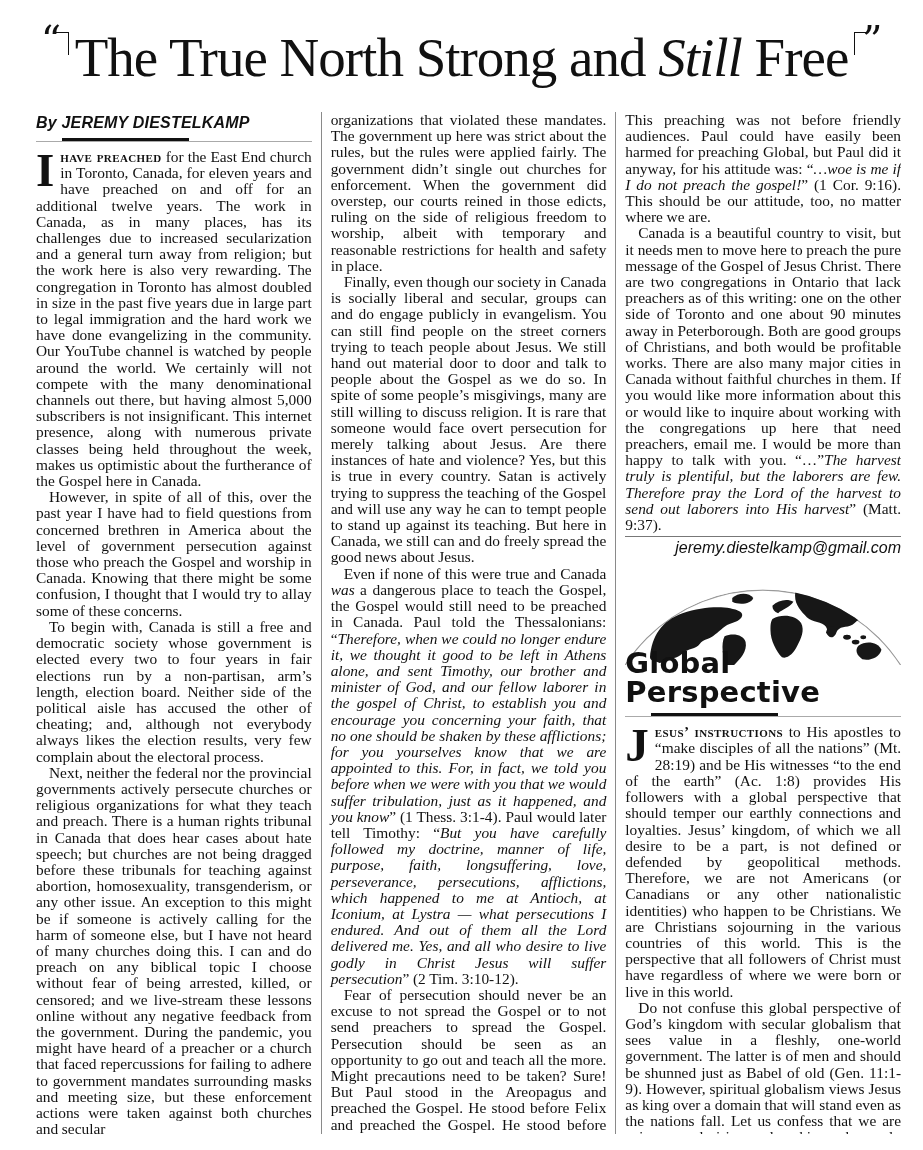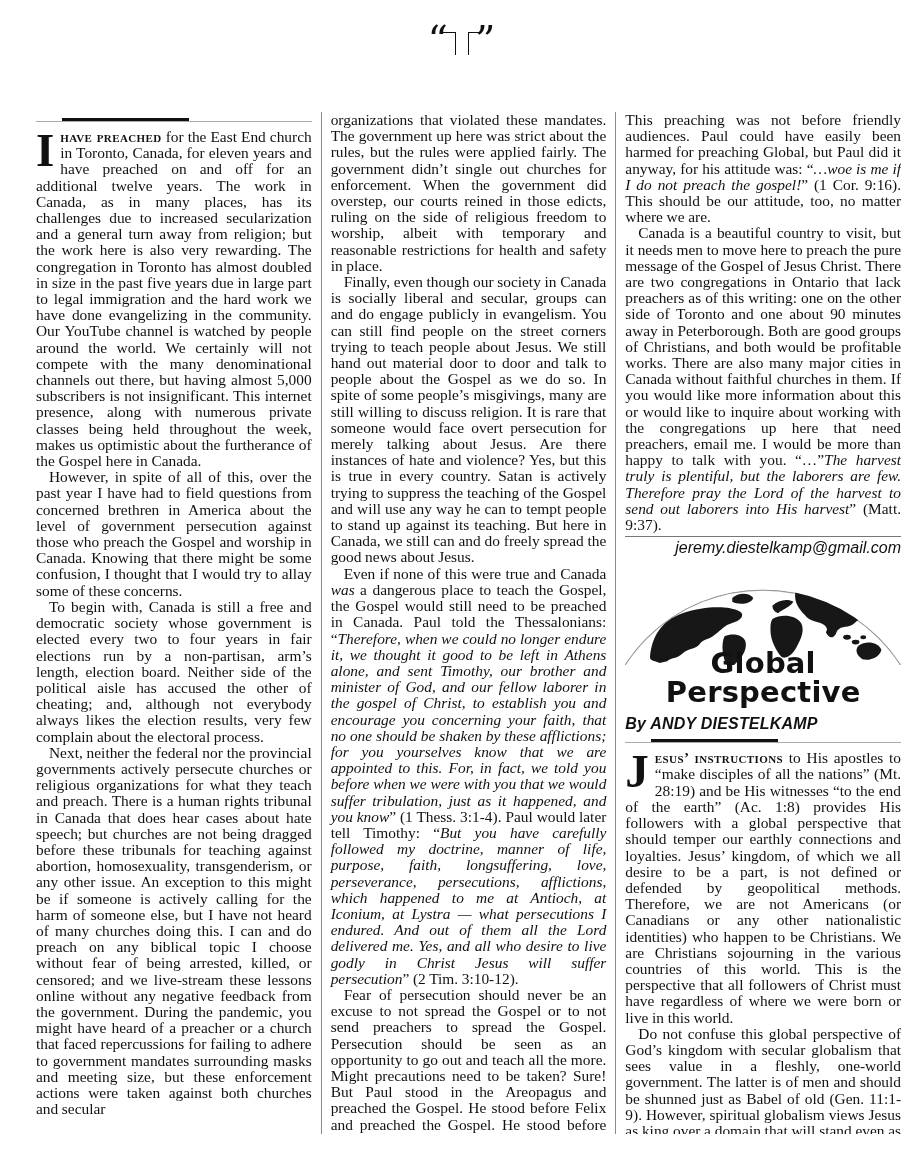--- a/index.html
+++ b/index.html
@@ -57,39 +57,41 @@
   .sig{
     border-top:1.5px solid #777;margin-top:3px;padding-top:2px;margin-bottom:20px;
     text-align:right;font-family:"Liberation Sans",sans-serif;font-style:italic;
     font-size:16px;
   }
 
   .globe-wrap{margin-top:6px;position:relative;}
   .globe-wrap svg{display:block;width:100%;height:88px;}
   .gp-heading{
     font-family:"DejaVu Sans",sans-serif;font-weight:bold;font-size:29px;
-    letter-spacing:0.2px;line-height:1;margin-top:-16px;position:relative;text-align:center;
+    letter-spacing:0.2px;line-height:1;margin-top:-16px;position:relative;
   }
   .byline2{margin-top:8px;}
 </style>
 </head>
 <body>
 
 <div class="masthead">
   <span class="tq tq-left">
       <span class="glyph">“</span>
     </span>
+  <h1 class="title-text" style="margin:0;font-weight:normal;"><span>The True North Strong and </span><span class="it">Still</span><span> Free</span></h1>
   <span class="tq tq-right">
       <span class="glyph">”</span>
     </span>
 </div>
 
 <div class="columns">
 
   <div class="col">
+    <div class="byline">By JEREMY DIESTELKAMP</div>
     <div class="byline-rule"></div>
     <div>
         <p class="body-p"><span class="dropcap">I</span><span class="lead">have preached</span><span> for the East End church in Toronto, Canada, for eleven years and have preached on and off for an additional twelve years. The work in Canada, as in many places, has its challenges due to increased secularization and a general turn away from religion; but the work here is also very rewarding. The congregation in Toronto has almost doubled in size in the past five years due in large part to legal immigration and the hard work we have done evangelizing in the community. Our YouTube channel is watched by people around the world. We certainly will not compete with the many denominational channels out there, but having almost 5,000 subscribers is not insignificant. This internet presence, along with numerous private classes being held throughout the week, makes us optimistic about the furtherance of the Gospel here in Canada.</span></p>
         <p class="body-p ind"><span>However, in spite of all of this, over the past year I have had to field questions from concerned brethren in America about the level of government persecution against those who preach the Gospel and worship in Canada. Knowing that there might be some confusion, I thought that I would try to allay some of these concerns.</span></p>
         <p class="body-p ind"><span>To begin with, Canada is still a free and democratic society whose government is elected every two to four years in fair elections run by a non-partisan, arm’s length, election board. Neither side of the political aisle has accused the other of cheating; and, although not everybody always likes the election results, very few complain about the electoral process.</span></p>
         <p class="body-p ind"><span>Next, neither the federal nor the provincial governments actively persecute churches or religious organizations for what they teach and preach. There is a human rights tribunal in Canada that does hear cases about hate speech; but churches are not being dragged before these tribunals for teaching against abortion, homosexuality, transgenderism, or any other issue. An exception to this might be if someone is actively calling for the harm of someone else, but I have not heard of many churches doing this. I can and do preach on any biblical topic I choose without fear of being arrested, killed, or censored; and we live-stream these lessons online without any negative feedback from the government. During the pandemic, you might have heard of a preacher or a church that faced repercussions for failing to adhere to government mandates surrounding masks and meeting size, but these enforcement actions were taken against both churches and secular</span></p>
       </div>
   </div>
 
   <div class="col">
@@ -128,21 +130,20 @@
           <ellipse fill="#171717" cx="224" cy="63" rx="4" ry="2.5"></ellipse>
           <ellipse fill="#171717" cx="233" cy="68" rx="4" ry="2.5"></ellipse>
           <ellipse fill="#171717" cx="241" cy="63" rx="3" ry="2"></ellipse>
           <ellipse fill="#171717" cx="251" cy="49" rx="3" ry="2"></ellipse>
           <path fill="#171717" d="M236,72 C244,66 256,68 260,76 C258,84 248,88 240,86 C234,82 232,76 236,72 Z"></path>
         </g>
       </svg>
       <div class="gp-heading">Global Perspective</div>
     </div>
 
-    <div class="byline byline2">By ANDY DIESTELKAMP</div>
     <div class="byline-rule"></div>
 
     <div>
         <p class="body-p"><span class="dropcap">J</span><span class="lead">esus’ instructions</span><span> to His apostles to “make disciples of all the nations” (Mt. 28:19) and be His witnesses “to the end of the earth” (Ac. 1:8) provides His followers with a global perspective that should temper our earthly connections and loyalties. Jesus’ kingdom, of which we all desire to be a part, is not defined or defended by geopolitical methods. Therefore, we are not Americans (or Canadians or any other nationalistic identities) who happen to be Christians. We are Christians sojourning in the various countries of this world. This is the perspective that all followers of Christ must have regardless of where we were born or live in this world.</span></p>
         <p class="body-p ind"><span>Do not confuse this global perspective of God’s kingdom with secular globalism that sees value in a fleshly, one-world government. The latter is of men and should be shunned just as Babel of old (Gen. 11:1-9). However, spiritual globalism views Jesus as king over a domain that will stand even as the nations fall. Let us confess that we are sojourners desiring and seeking a heavenly homeland and act accordingly (cf. Heb. 11:13-16).</span></p>
       </div>
 
   </div>
 
 </div>

